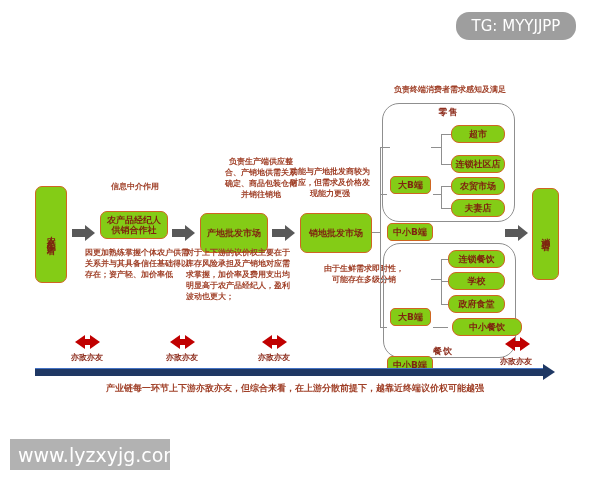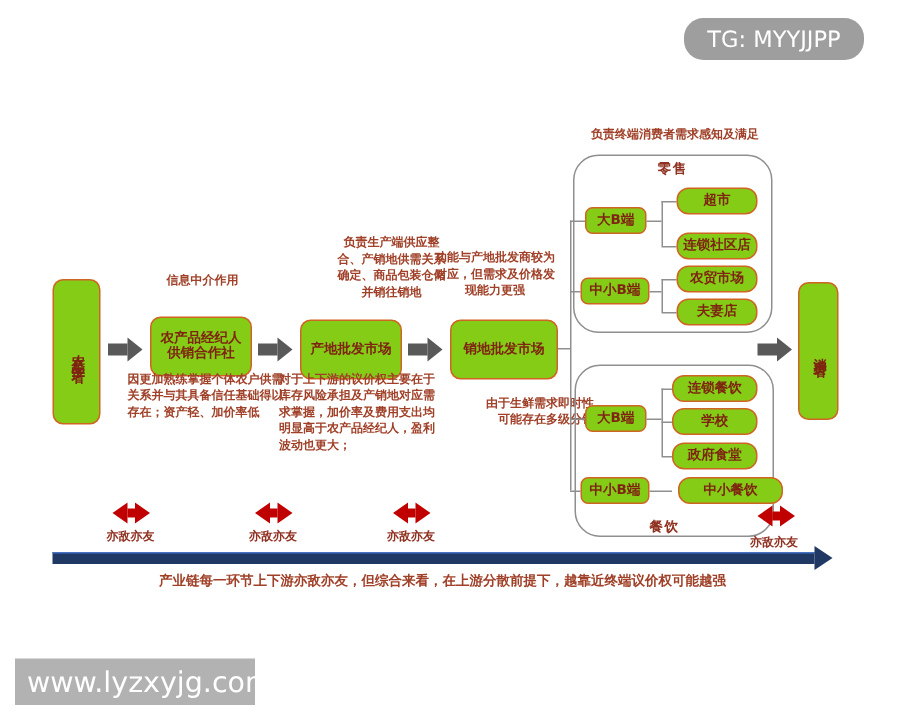--- a/index.html
+++ b/index.html
@@ -5,21 +5,21 @@
   html,body{margin:0;padding:0;}
   body{width:600px;height:480px;position:relative;background:#ffffff;
        font-family:"DejaVu Sans","Liberation Sans",sans-serif;overflow:hidden;}
   .abs{position:absolute;}
   
   .obox{background:#84cc16;border:1px solid #cf6522;border-radius:7px;
         color:#7e2410;font-weight:700;display:flex;align-items:center;justify-content:center;
         text-align:center;box-sizing:border-box;line-height:1.15;}
   .vtext{writing-mode:vertical-rl;text-orientation:upright;letter-spacing:2px;}
   .leaf{border-radius:8px;font-size:9px;}
-  .bnode{border-radius:5px;font-size:9px;}
+  .bnode{border-radius:5px;font-size:9px;margin-top:38px;}
   
   .group{border:1px solid #8f8f8f;border-radius:17px;background:transparent;box-sizing:border-box;}
   .gtitle{color:#8f3020;font-weight:700;font-size:9px;letter-spacing:1px;}
   
   .note{color:#a04028;font-weight:700;font-size:8px;line-height:11px;}
   .cnote{text-align:center;}
   
   .garrow{display:flex;align-items:center;}
   .garrow .shaft{width:13px;height:8px;background:#595959;}
   .garrow .head{width:0;height:0;border-top:8px solid transparent;border-bottom:8px solid transparent;border-left:10px solid #595959;}
@@ -48,21 +48,21 @@
 
 <div class="abs obox vtext" style="left:35px;top:186px;width:32px;height:97px;font-size:9px;">农产品生产者</div>
 
 <div class="abs garrow" style="left:72px;top:225px;">
   <div class="shaft"></div>
   <div class="head"></div>
 </div>
 
 <div class="abs note cnote" style="left:100px;top:181px;width:70px;">信息中介作用</div>
 
-<div class="abs obox" style="left:100px;top:211px;width:68px;height:40px;font-size:9px;flex-direction:column;">
+<div class="abs obox" style="left:100px;top:211px;width:68px;height:28px;font-size:9px;flex-direction:column;">
   <span>农产品经纪人</span>
   <span>供销合作社</span>
 </div>
 
 <div class="abs garrow" style="left:172px;top:225px;">
   <div class="shaft"></div>
   <div class="head"></div>
 </div>
 
 <div class="abs note cnote" style="left:222px;top:156px;width:78px;">负责生产端供应整合、产销地供需关系确定、商品包装仓储并销往销地</div>

